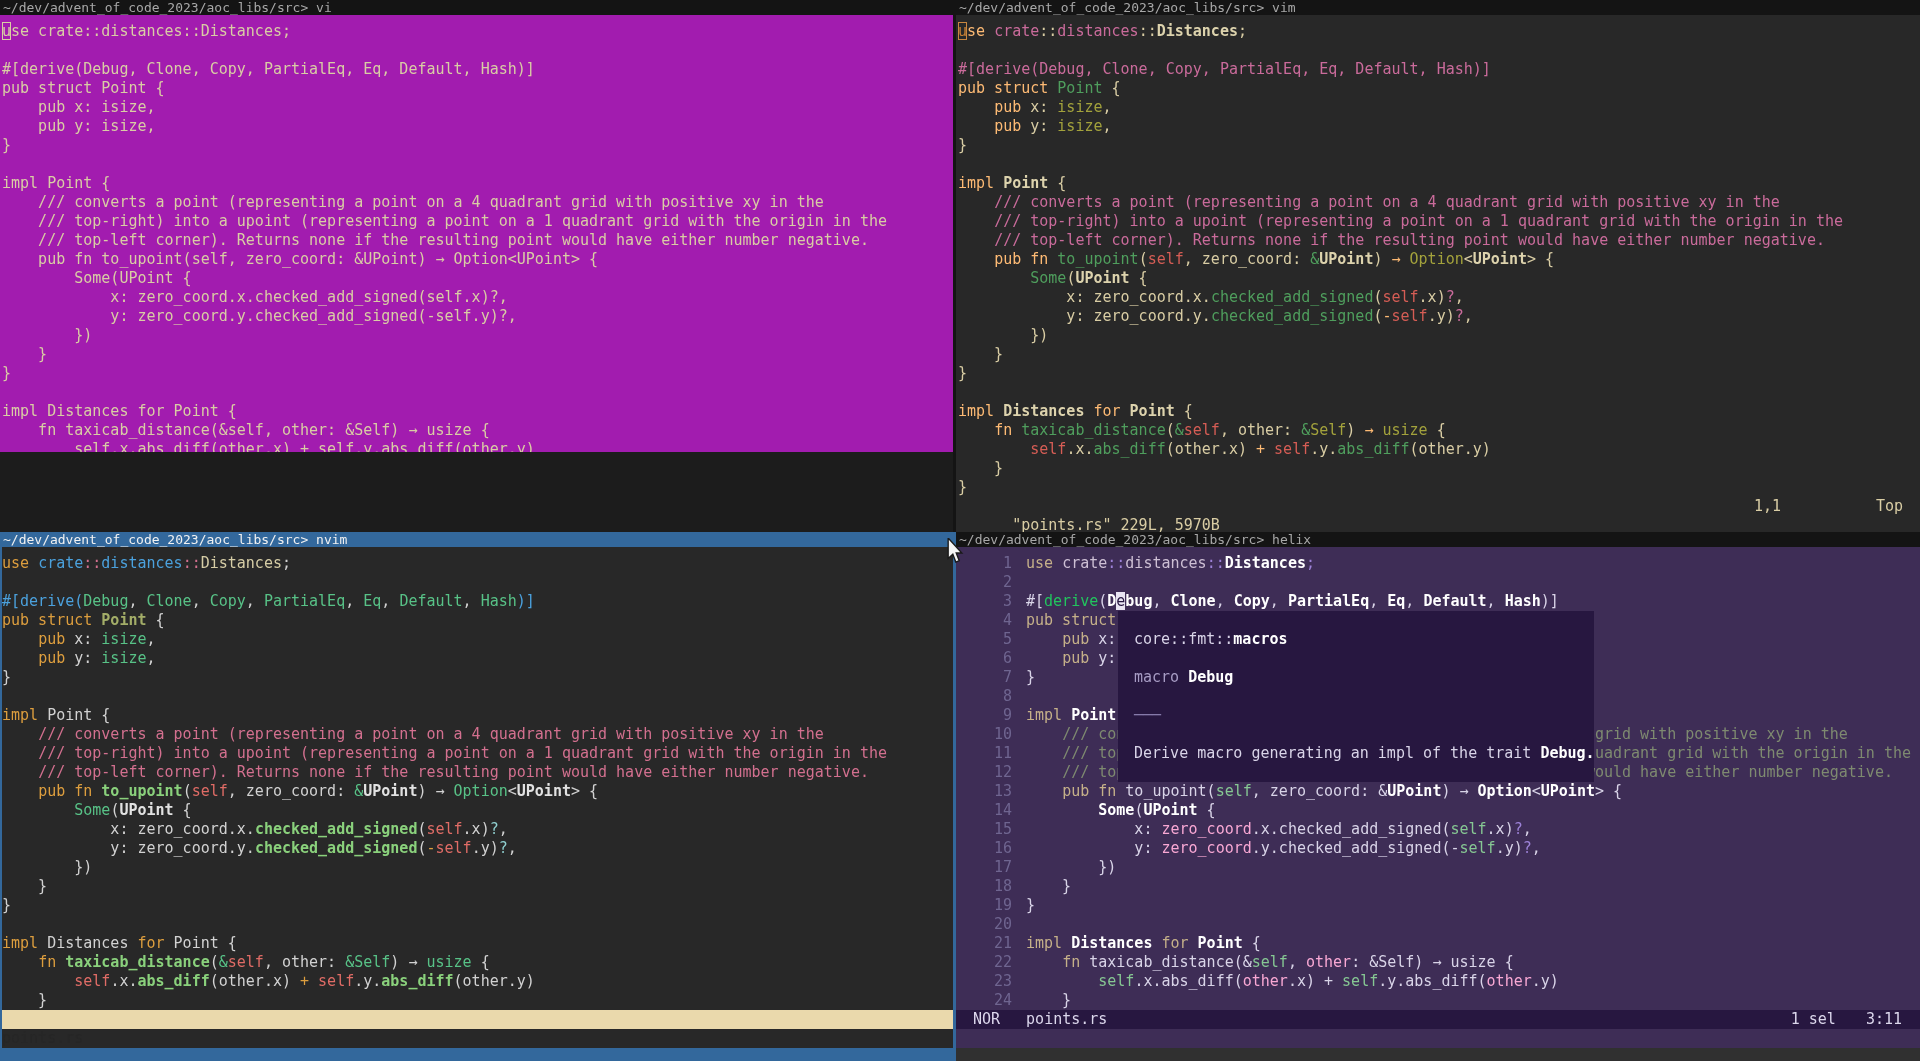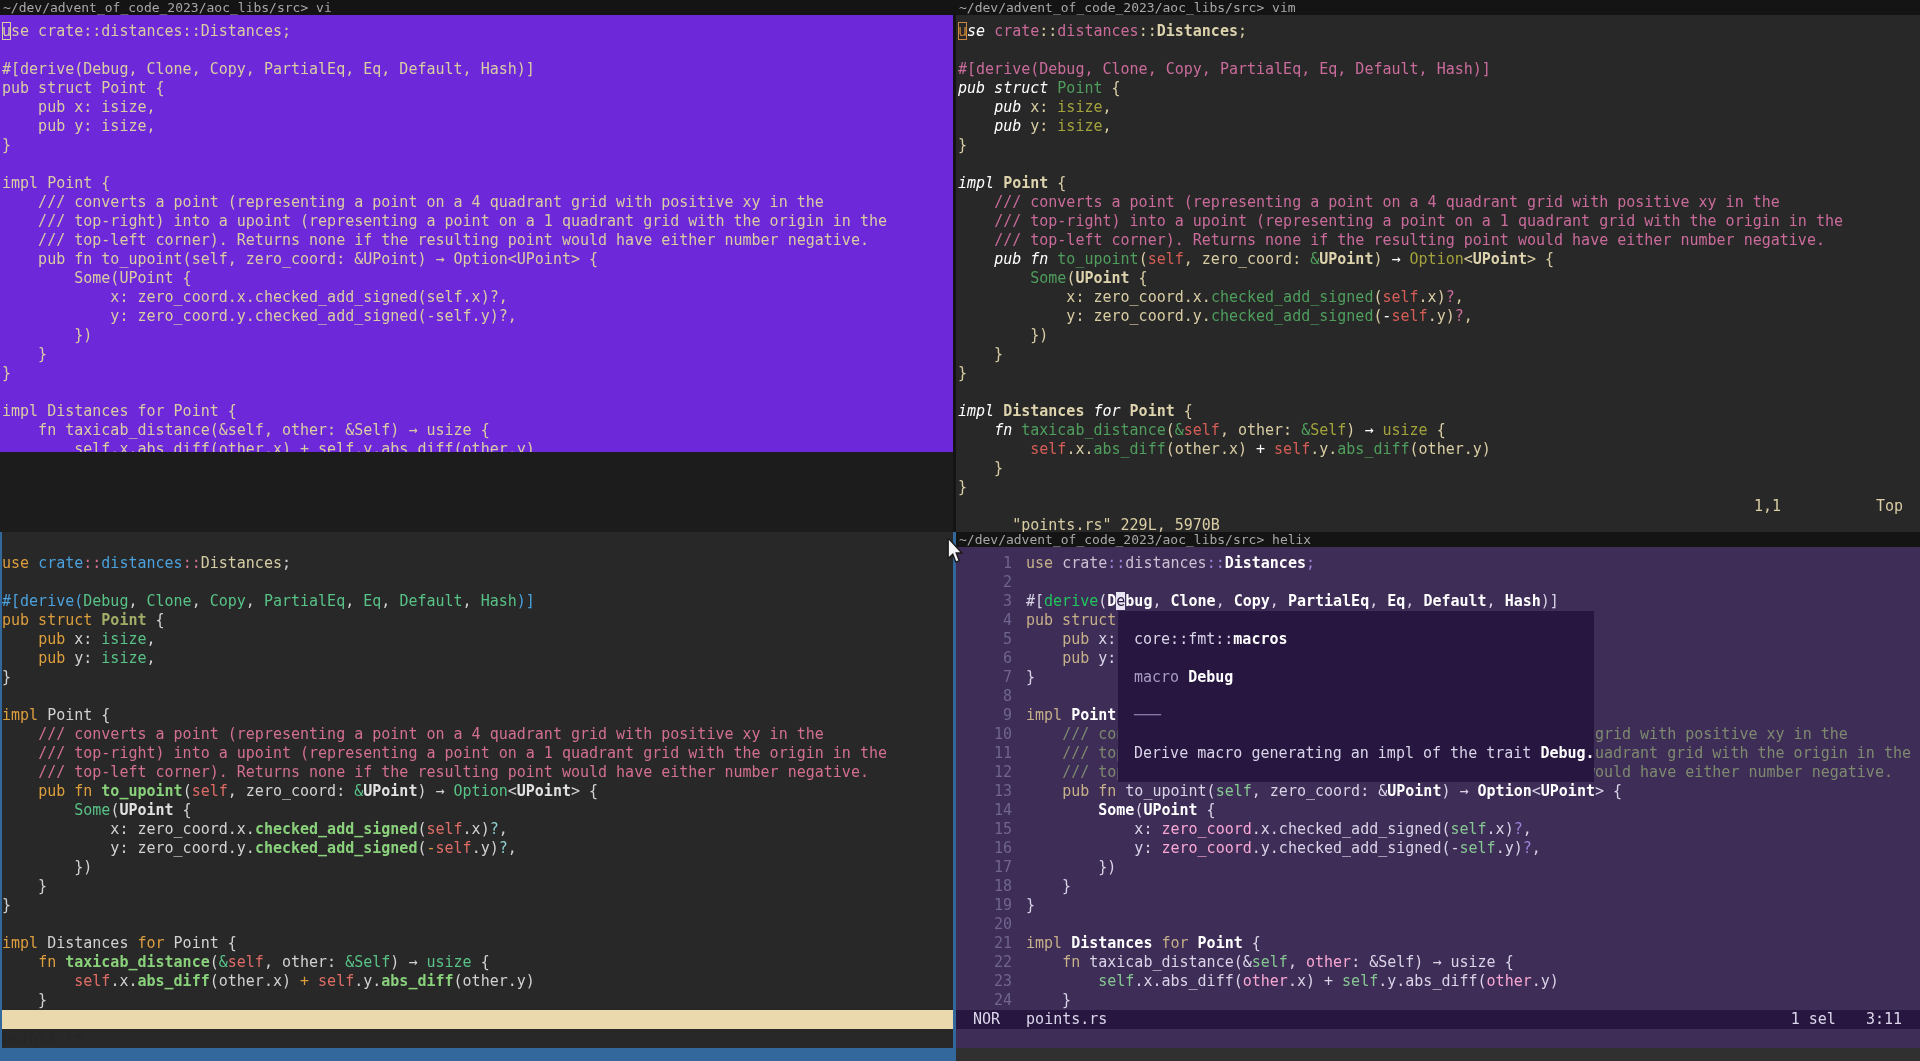--- a/index.html
+++ b/index.html
@@ -1,19 +1,19 @@
 <!DOCTYPE html>
 <html><head>
 <meta charset="utf-8">
 <style>
   html,body{margin:0;padding:0;background:#101010;}
   .screen{position:relative;width:1920px;height:1061px;background:#1c1c1c;
     font-family:"DejaVu Sans Mono",monospace;font-size:15px;line-height:19px;overflow:hidden;}
   .pane{position:absolute;overflow:hidden;}
-  #pane-vi{left:0;top:0;width:953px;height:452px;background:#6d28d9;}
+  #pane-vi{left:0;top:0;width:953px;height:452px;background:#a21caf;}
   #pane-vim{left:956px;top:0;width:964px;height:532px;background:#282828;}
   #pane-nvim{left:0;top:532px;width:953px;height:529px;background:#282828;}
   #pane-helix{left:956px;top:532px;width:964px;height:529px;background:#3e2d56;}
   .divider-top{position:absolute;left:953px;top:0;width:3px;height:532px;background:#141414;}
   .divider-bottom{position:absolute;left:953px;top:532px;width:3px;height:529px;background:#33689c;}
   .edge-left-nvim{position:absolute;left:0;top:532px;width:2px;height:529px;background:#33689c;}
   .strip-nvim{position:absolute;left:0;top:1048px;width:953px;height:13px;background:#33689c;}
   .strip-helix{position:absolute;left:956px;top:1048px;width:964px;height:13px;background:#303030;}
 
   .ptitle{height:15px;background:#141414;color:#a8a8a8;font-size:13px;line-height:15px;
@@ -26,21 +26,21 @@
   .ln{display:inline-block;width:56px;text-align:right;color:#6f6590;}
   .lt{display:inline-block;margin-left:14px;}
 
   
   #pane-vi .tk-d{color:#d9cda4;}
   #pane-vi .tk-hc{color:#d9cda4;outline:1px solid #d9cda4;outline-offset:-1px;}
   .vimsg{position:absolute;left:2px;top:497px;height:19px;color:#d9cda4;white-space:pre;}
 
   
   #pane-vim .tk-d{color:#d9cda4;}
-  #pane-vim .tk-o{color:#ffffff;font-style:italic;}
+  #pane-vim .tk-o{color:#fdba74;}
   #pane-vim .tk-p{color:#ca6b9b;}
   #pane-vim .tk-g{color:#4f9e5d;}
   #pane-vim .tk-t{color:#a3a23c;}
   #pane-vim .tk-r{color:#d65d55;}
   #pane-vim .tk-b{color:#ddd3ad;font-weight:bold;}
   #pane-vim .tk-hco{color:#c47e33;outline:1px solid #c9873f;outline-offset:-1px;}
   .vim-ruler-pos{position:absolute;left:796px;top:0;}
   .vim-ruler-top{position:absolute;left:918px;top:0;}
   #pane-vim .vimsg{left:2px;}
 
@@ -98,20 +98,21 @@
     <div class="ptitle">~/dev/advent_of_code_2023/aoc_libs/src&gt; vim</div>
     <div class="code"><div class="row"><span class="tk-hco">u</span><span class="tk-o">se </span><span class="tk-p">crate</span><span class="tk-d">::</span><span class="tk-p">distances</span><span class="tk-d">::</span><span class="tk-b">Distances</span><span class="tk-d">;</span></div><div class="row"></div><div class="row"><span class="tk-p">#[derive(Debug, Clone, Copy, PartialEq, Eq, Default, Hash)]</span></div><div class="row"><span class="tk-o">pub struct </span><span class="tk-g">Point</span><span class="tk-d"> {</span></div><div class="row"><span class="tk-d">    </span><span class="tk-o">pub</span><span class="tk-d"> x: </span><span class="tk-t">isize</span><span class="tk-d">,</span></div><div class="row"><span class="tk-d">    </span><span class="tk-o">pub</span><span class="tk-d"> y: </span><span class="tk-t">isize</span><span class="tk-d">,</span></div><div class="row"><span class="tk-d">}</span></div><div class="row"></div><div class="row"><span class="tk-o">impl </span><span class="tk-b">Point</span><span class="tk-d"> {</span></div><div class="row"><span class="tk-d">    </span><span class="tk-p">/// converts a point (representing a point on a 4 quadrant grid with positive xy in the</span></div><div class="row"><span class="tk-d">    </span><span class="tk-p">/// top-right) into a upoint (representing a point on a 1 quadrant grid with the origin in the</span></div><div class="row"><span class="tk-d">    </span><span class="tk-p">/// top-left corner). Returns none if the resulting point would have either number negative.</span></div><div class="row"><span class="tk-d">    </span><span class="tk-o">pub fn </span><span class="tk-g">to_upoint</span><span class="tk-d">(</span><span class="tk-r">self</span><span class="tk-d">, zero_coord: </span><span class="tk-g">&amp;</span><span class="tk-b">UPoint</span><span class="tk-d">) </span><span class="tk-o">→</span><span class="tk-d"> </span><span class="tk-t">Option</span><span class="tk-d">&lt;</span><span class="tk-b">UPoint</span><span class="tk-d">&gt; {</span></div><div class="row"><span class="tk-d">        </span><span class="tk-g">Some</span><span class="tk-d">(</span><span class="tk-b">UPoint</span><span class="tk-d"> {</span></div><div class="row"><span class="tk-d">            x: zero_coord.x.</span><span class="tk-g">checked_add_signed</span><span class="tk-d">(</span><span class="tk-r">self</span><span class="tk-d">.x)</span><span class="tk-p">?</span><span class="tk-d">,</span></div><div class="row"><span class="tk-d">            y: zero_coord.y.</span><span class="tk-g">checked_add_signed</span><span class="tk-d">(</span><span class="tk-o">-</span><span class="tk-r">self</span><span class="tk-d">.y)</span><span class="tk-p">?</span><span class="tk-d">,</span></div><div class="row"><span class="tk-d">        })</span></div><div class="row"><span class="tk-d">    }</span></div><div class="row"><span class="tk-d">}</span></div><div class="row"></div><div class="row"><span class="tk-o">impl </span><span class="tk-b">Distances</span><span class="tk-d"> </span><span class="tk-o">for</span><span class="tk-d"> </span><span class="tk-b">Point</span><span class="tk-d"> {</span></div><div class="row"><span class="tk-d">    </span><span class="tk-o">fn </span><span class="tk-g">taxicab_distance</span><span class="tk-d">(</span><span class="tk-g">&amp;</span><span class="tk-r">self</span><span class="tk-d">, other: </span><span class="tk-g">&amp;</span><span class="tk-t">Self</span><span class="tk-d">) </span><span class="tk-o">→</span><span class="tk-d"> </span><span class="tk-t">usize</span><span class="tk-d"> {</span></div><div class="row"><span class="tk-d">        </span><span class="tk-r">self</span><span class="tk-d">.x.</span><span class="tk-g">abs_diff</span><span class="tk-d">(other.x) </span><span class="tk-o">+</span><span class="tk-d"> </span><span class="tk-r">self</span><span class="tk-d">.y.</span><span class="tk-g">abs_diff</span><span class="tk-d">(other.y)</span></div><div class="row"><span class="tk-d">    }</span></div><div class="row"><span class="tk-d">}</span></div></div>
     <div class="vimsg">
       <span>"points.rs" 229L, 5970B</span>
       <span class="vim-ruler-pos">1,1</span>
       <span class="vim-ruler-top">Top</span>
     </div>
   </section>
 
   <section class="pane" id="pane-nvim">
+    <div class="ptitle">~/dev/advent_of_code_2023/aoc_libs/src&gt; nvim</div>
     <div class="code"><div class="row"><span class="tk-k">use </span><span class="tk-u">crate</span><span class="tk-p">::</span><span class="tk-u">distances</span><span class="tk-p">::</span><span class="tk-c">Distances</span><span class="tk-d">;</span></div><div class="row"></div><div class="row"><span class="tk-u">#[derive(</span><span class="tk-g">Debug</span><span class="tk-d">, </span><span class="tk-g">Clone</span><span class="tk-d">, </span><span class="tk-g">Copy</span><span class="tk-d">, </span><span class="tk-g">PartialEq</span><span class="tk-d">, </span><span class="tk-g">Eq</span><span class="tk-d">, </span><span class="tk-g">Default</span><span class="tk-d">, </span><span class="tk-g">Hash</span><span class="tk-u">)]</span></div><div class="row"><span class="tk-k">pub struct </span><span class="tk-y">Point</span><span class="tk-d"> {</span></div><div class="row"><span class="tk-d">    </span><span class="tk-k">pub</span><span class="tk-d"> x: </span><span class="tk-g">isize</span><span class="tk-d">,</span></div><div class="row"><span class="tk-d">    </span><span class="tk-k">pub</span><span class="tk-d"> y: </span><span class="tk-g">isize</span><span class="tk-d">,</span></div><div class="row"><span class="tk-d">}</span></div><div class="row"></div><div class="row"><span class="tk-k">impl </span><span class="tk-d">Point {</span></div><div class="row"><span class="tk-d">    </span><span class="tk-p">/// converts a point (representing a point on a 4 quadrant grid with positive xy in the</span></div><div class="row"><span class="tk-d">    </span><span class="tk-p">/// top-right) into a upoint (representing a point on a 1 quadrant grid with the origin in the</span></div><div class="row"><span class="tk-d">    </span><span class="tk-p">/// top-left corner). Returns none if the resulting point would have either number negative.</span></div><div class="row"><span class="tk-d">    </span><span class="tk-k">pub fn </span><span class="tk-f">to_upoint</span><span class="tk-d">(</span><span class="tk-r">self</span><span class="tk-d">, zero_coord: </span><span class="tk-g">&amp;</span><span class="tk-b">UPoint</span><span class="tk-d">) → </span><span class="tk-g">Option</span><span class="tk-d">&lt;</span><span class="tk-b">UPoint</span><span class="tk-d">&gt; {</span></div><div class="row"><span class="tk-d">        </span><span class="tk-g">Some</span><span class="tk-d">(</span><span class="tk-b">UPoint</span><span class="tk-d"> {</span></div><div class="row"><span class="tk-d">            x: zero_coord.x.</span><span class="tk-f">checked_add_signed</span><span class="tk-d">(</span><span class="tk-r">self</span><span class="tk-d">.x)</span><span class="tk-q">?</span><span class="tk-d">,</span></div><div class="row"><span class="tk-d">            y: zero_coord.y.</span><span class="tk-f">checked_add_signed</span><span class="tk-d">(</span><span class="tk-k">-</span><span class="tk-r">self</span><span class="tk-d">.y)</span><span class="tk-q">?</span><span class="tk-d">,</span></div><div class="row"><span class="tk-d">        })</span></div><div class="row"><span class="tk-d">    }</span></div><div class="row"><span class="tk-d">}</span></div><div class="row"></div><div class="row"><span class="tk-k">impl </span><span class="tk-d">Distances </span><span class="tk-k">for</span><span class="tk-d"> Point {</span></div><div class="row"><span class="tk-d">    </span><span class="tk-k">fn </span><span class="tk-f">taxicab_distance</span><span class="tk-d">(</span><span class="tk-g">&amp;</span><span class="tk-r">self</span><span class="tk-d">, other: </span><span class="tk-g">&amp;Self</span><span class="tk-d">) → </span><span class="tk-g">usize</span><span class="tk-d"> {</span></div><div class="row"><span class="tk-d">        </span><span class="tk-r">self</span><span class="tk-d">.x.</span><span class="tk-f">abs_diff</span><span class="tk-d">(other.x) </span><span class="tk-k">+</span><span class="tk-d"> </span><span class="tk-r">self</span><span class="tk-d">.y.</span><span class="tk-f">abs_diff</span><span class="tk-d">(other.y)</span></div><div class="row"><span class="tk-d">    }</span></div></div>
     <div class="nvim-status">
       <span class="file">points.rs</span>
       <span class="pos">1,1</span>
       
     </div>
   </section>
 
   <section class="pane" id="pane-helix">
     <div class="ptitle">~/dev/advent_of_code_2023/aoc_libs/src&gt; helix</div>

